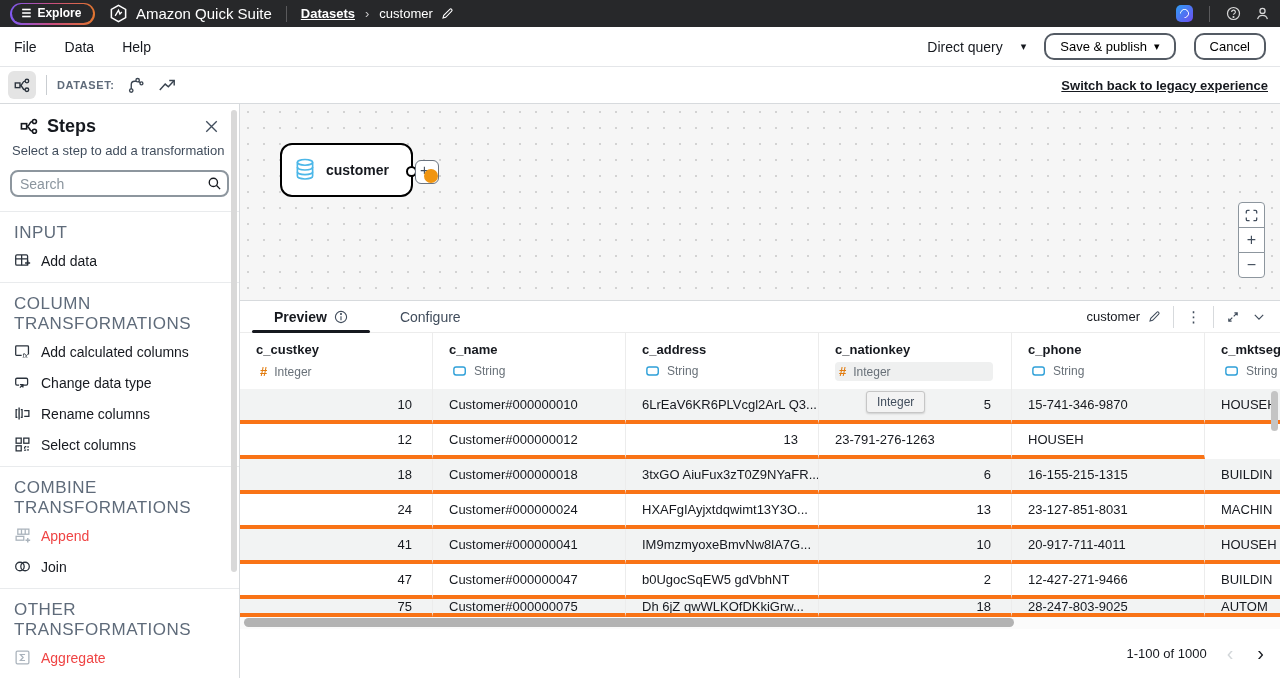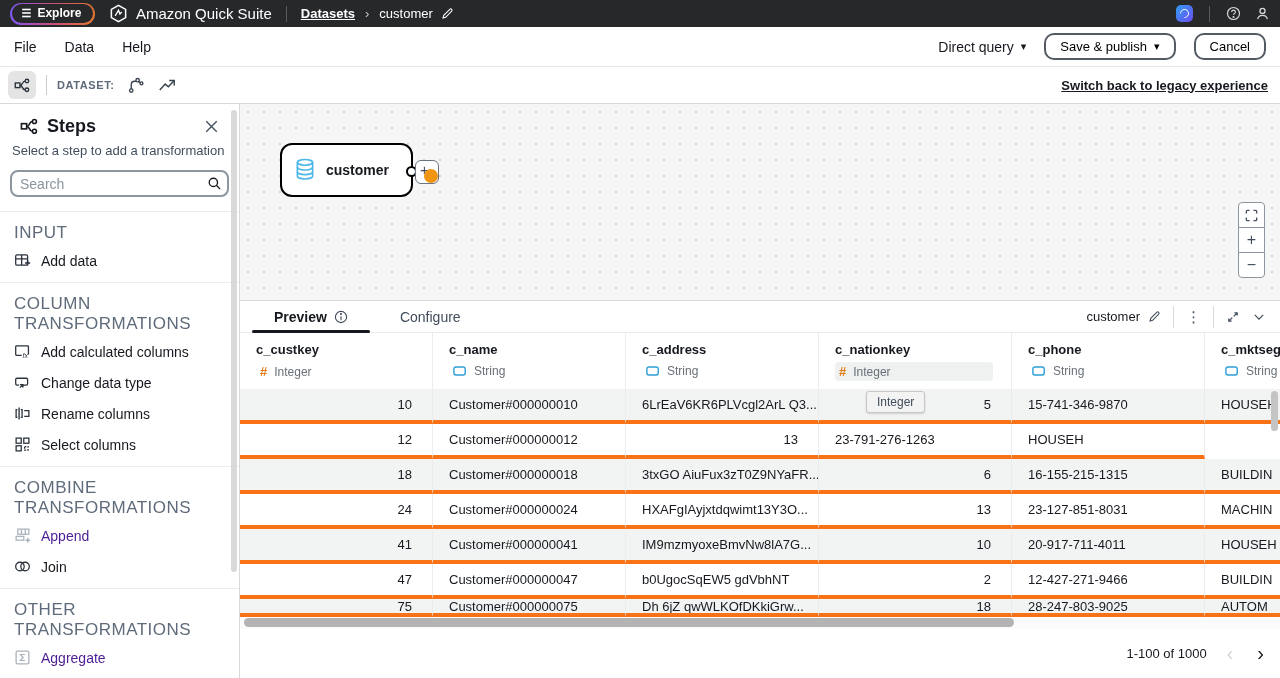--- a/index.html
+++ b/index.html
@@ -19,21 +19,21 @@
   .crumb-cur { color:#fff; font-size:13px; display:flex; align-items:center; gap:8px; }
   .topbar-right { margin-left:auto; display:flex; align-items:center; gap:14px; }
   .qs-badge { width:17px; height:17px; border-radius:5px; background:linear-gradient(135deg,#2f9df4,#6d4df0); display:flex; align-items:center; justify-content:center; cursor:pointer; }
   .qs-badge span { width:9px; height:9px; border:1.8px solid #fff; border-radius:50%; border-bottom-color:transparent; display:block; transform:rotate(45deg); }
   .tb-icon { color:#d8d8d8; display:flex; align-items:center; cursor:pointer; }
 
   
   .menubar { height:40px; background:#fff; display:flex; align-items:center; padding:0 14px; border-bottom:1px solid #e4e6e9; flex:0 0 auto; }
   .menu-item { font-size:14px; margin-right:28px; cursor:pointer; }
   .menubar-right { margin-left:auto; display:flex; align-items:center; gap:18px; }
-  .dq { font-size:14px; display:flex; align-items:center; gap:7px; cursor:pointer; }
+  .dq { font-size:14px; display:flex; align-items:center; gap:18px; cursor:pointer; }
   .caret { font-size:11px; }
   .btn { border:2px solid #545b64; border-radius:10px; background:#fff; font-size:13px; font-weight:500;
     padding:4px 14px; display:flex; align-items:center; gap:7px; cursor:pointer; font-family:inherit; }
 
   
   .toolbar { height:37px; background:#fff; display:flex; align-items:center; padding:0 8px; border-bottom:1px solid #d7dadd; flex:0 0 auto; }
   .tool-sel { width:28px; height:28px; background:#e4e4e4; border-radius:6px; display:flex; align-items:center; justify-content:center; cursor:pointer; }
   .tool-div { width:1px; height:20px; background:#c9cdd1; margin:0 10px; }
   .tool-label { font-size:11px; color:#5f6b7a; letter-spacing:.6px; font-weight:600; margin-right:12px; }
   .tool-ic { margin-right:14px; display:flex; align-items:center; color:#3a4450; cursor:pointer; }
@@ -49,21 +49,21 @@
   .steps-close { margin-left:auto; color:#414d5c; cursor:pointer; display:flex; }
   .steps-sub { font-size:13px; color:#414d5c; padding:6px 12px 10px; }
   .search-box { margin:2px 10px 14px; border:2px solid #8d969e; border-radius:8px; height:27px;
     display:flex; align-items:center; padding:0 8px; gap:6px; }
   .search-box input { border:none; outline:none; flex:1; font-size:14px; color:#16191f; font-family:inherit; background:transparent; }
   .search-box input::placeholder { color:#8b959e; }
   .side-div { height:1px; background:#e9ebed; }
   .side-label { font-size:17px; color:#5f6b7a; letter-spacing:.5px; font-weight:400; padding:11px 14px 2px; }
   .side-item { display:flex; align-items:center; gap:10px; padding:6px 14px; font-size:14px; font-weight:500; cursor:pointer; height:31px; }
   .side-item .sicon { display:flex; align-items:center; color:#2a323c; }
-  .side-item.disabled { color:#4c1d95; cursor:default; }
+  .side-item.disabled { color:#ef4444; cursor:default; }
   .side-item.disabled .sicon { color:#aab3bc; }
   .side-section { padding-bottom:6px; }
   .sidebar-sb { position:absolute; right:2px; top:6px; width:6px; height:462px; background:#d9d9d9; border-radius:3px; }
 
   
   .main { flex:1; display:flex; flex-direction:column; min-width:0; }
   .canvas { height:196px; background:#f6f6f6; position:relative; flex:0 0 auto;
     background-image:radial-gradient(#d3d3d3 1px, transparent 1px); background-size:16px 16px; }
   .node { position:absolute; left:40px; top:39px; width:133px; height:54px; background:#fff;
     border:2px solid #000; border-radius:12px; display:flex; align-items:center; padding:0 12px; gap:10px; cursor:pointer; }

